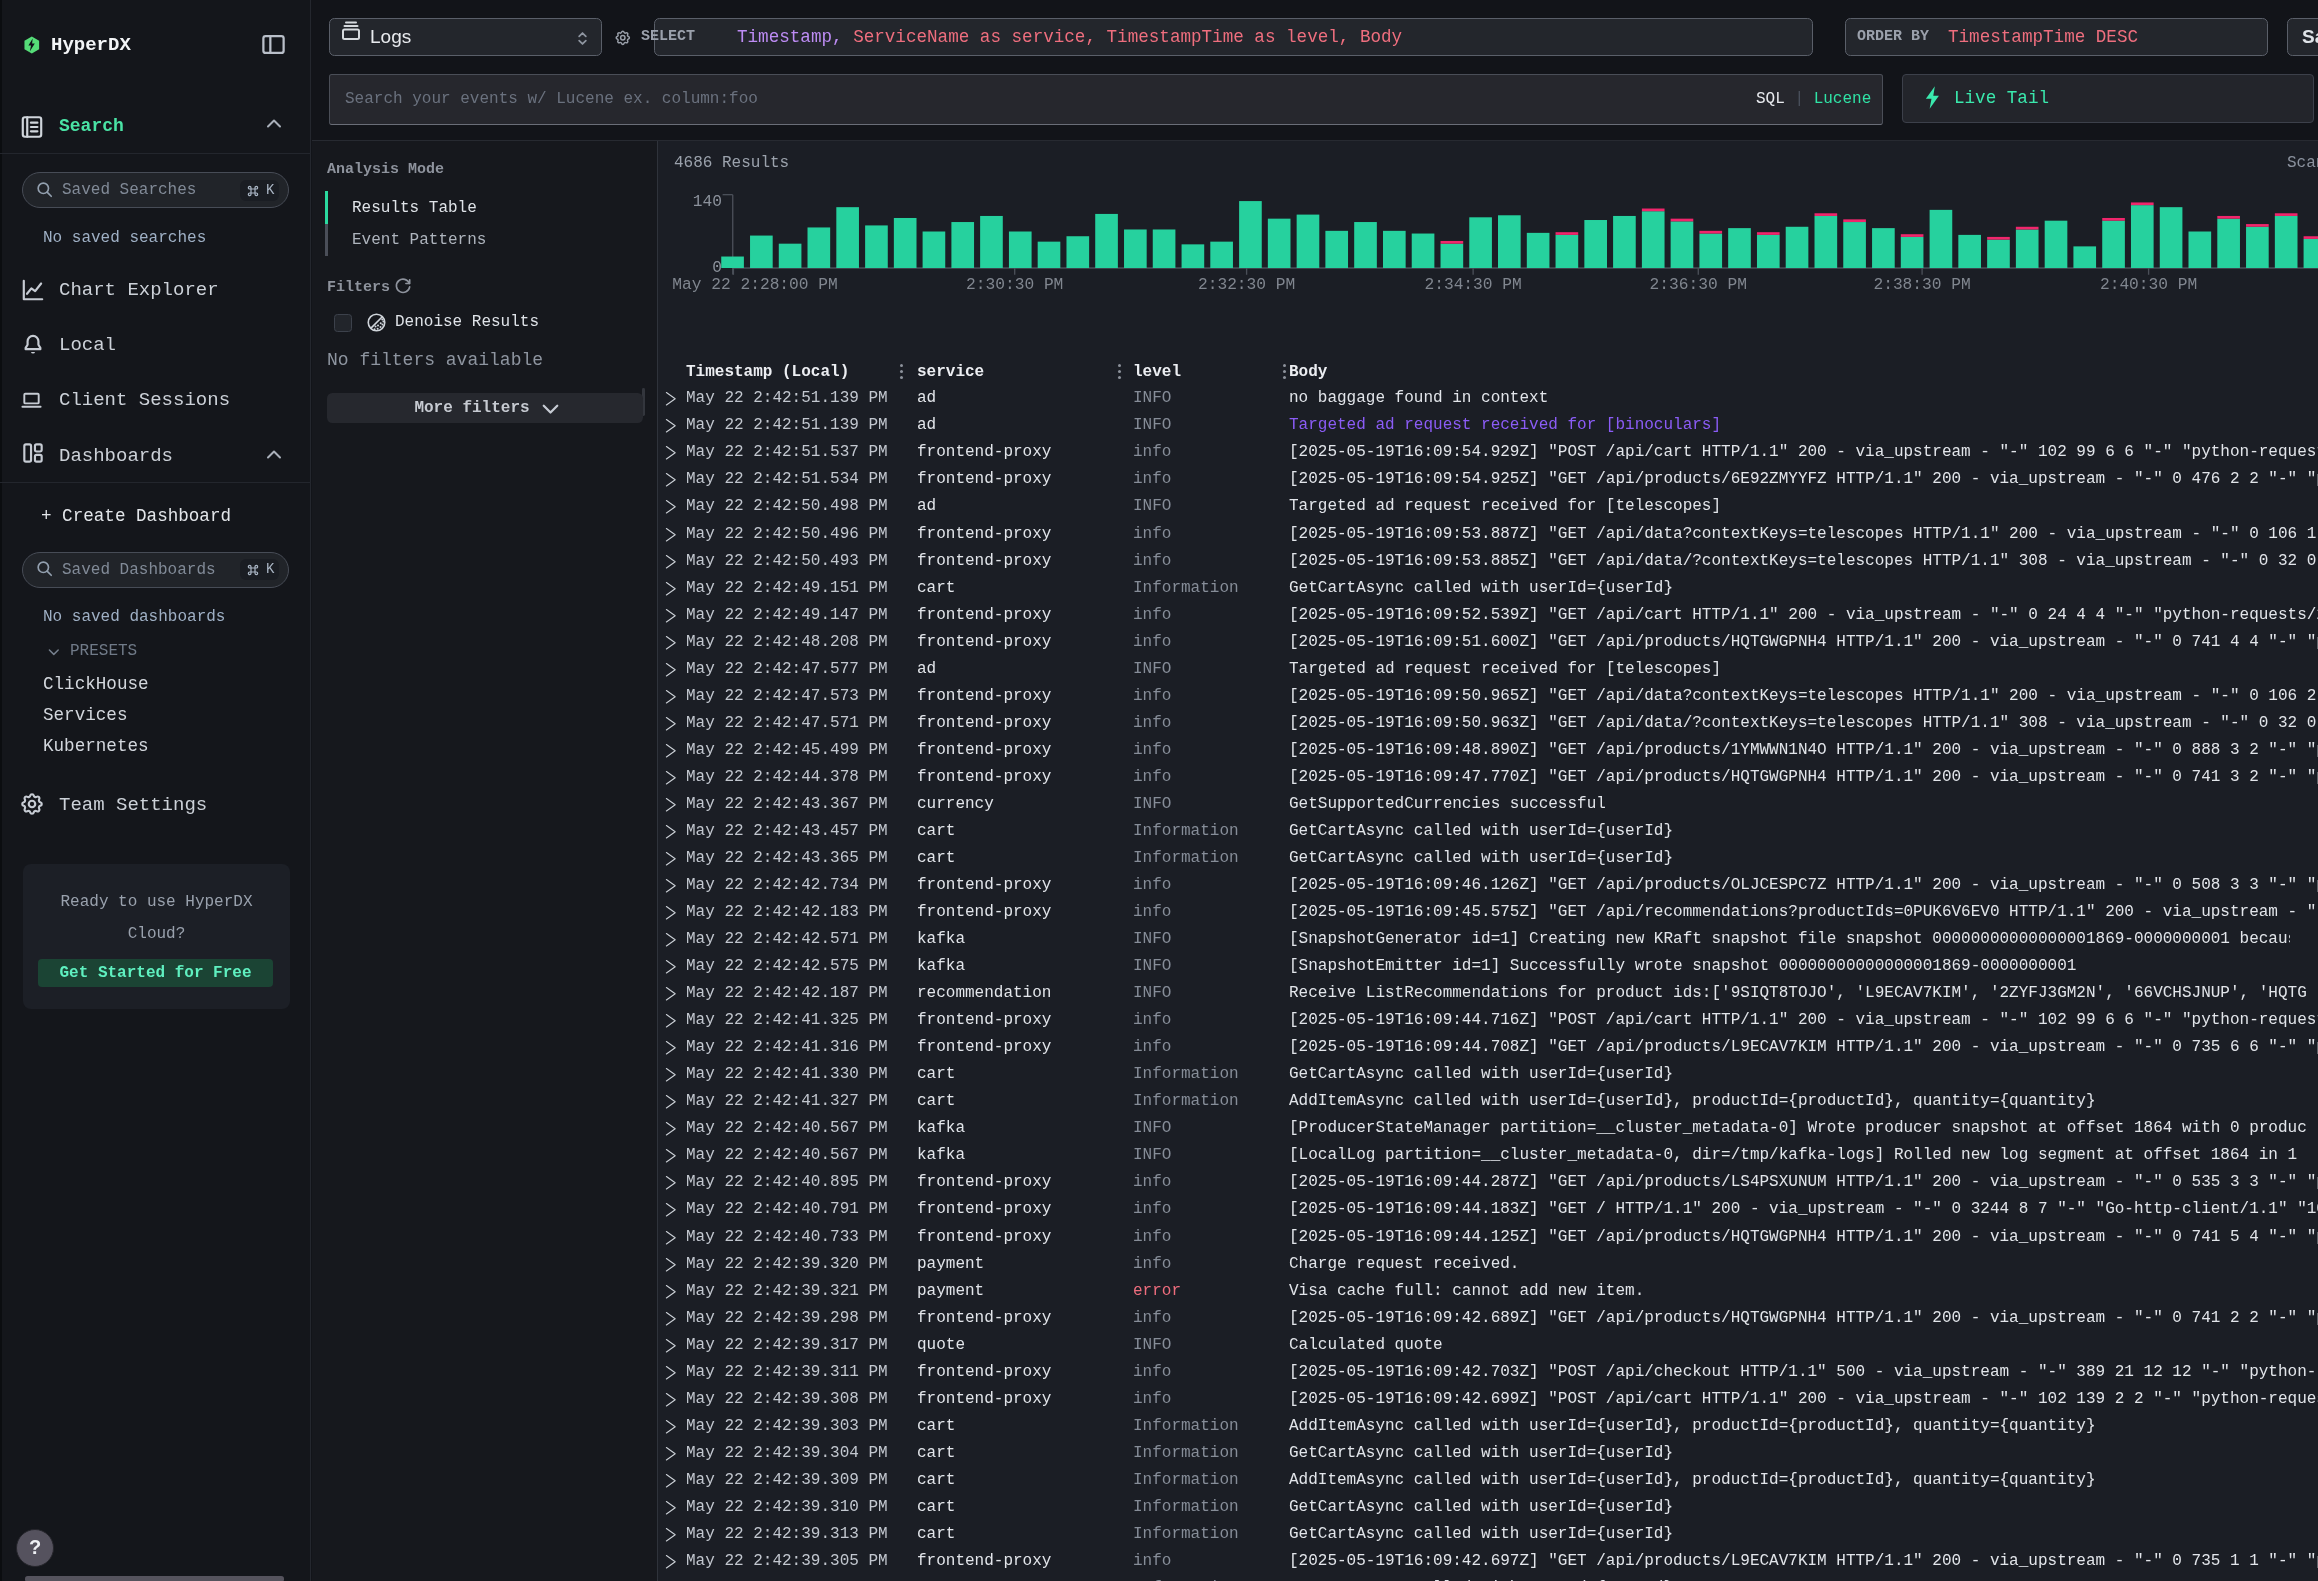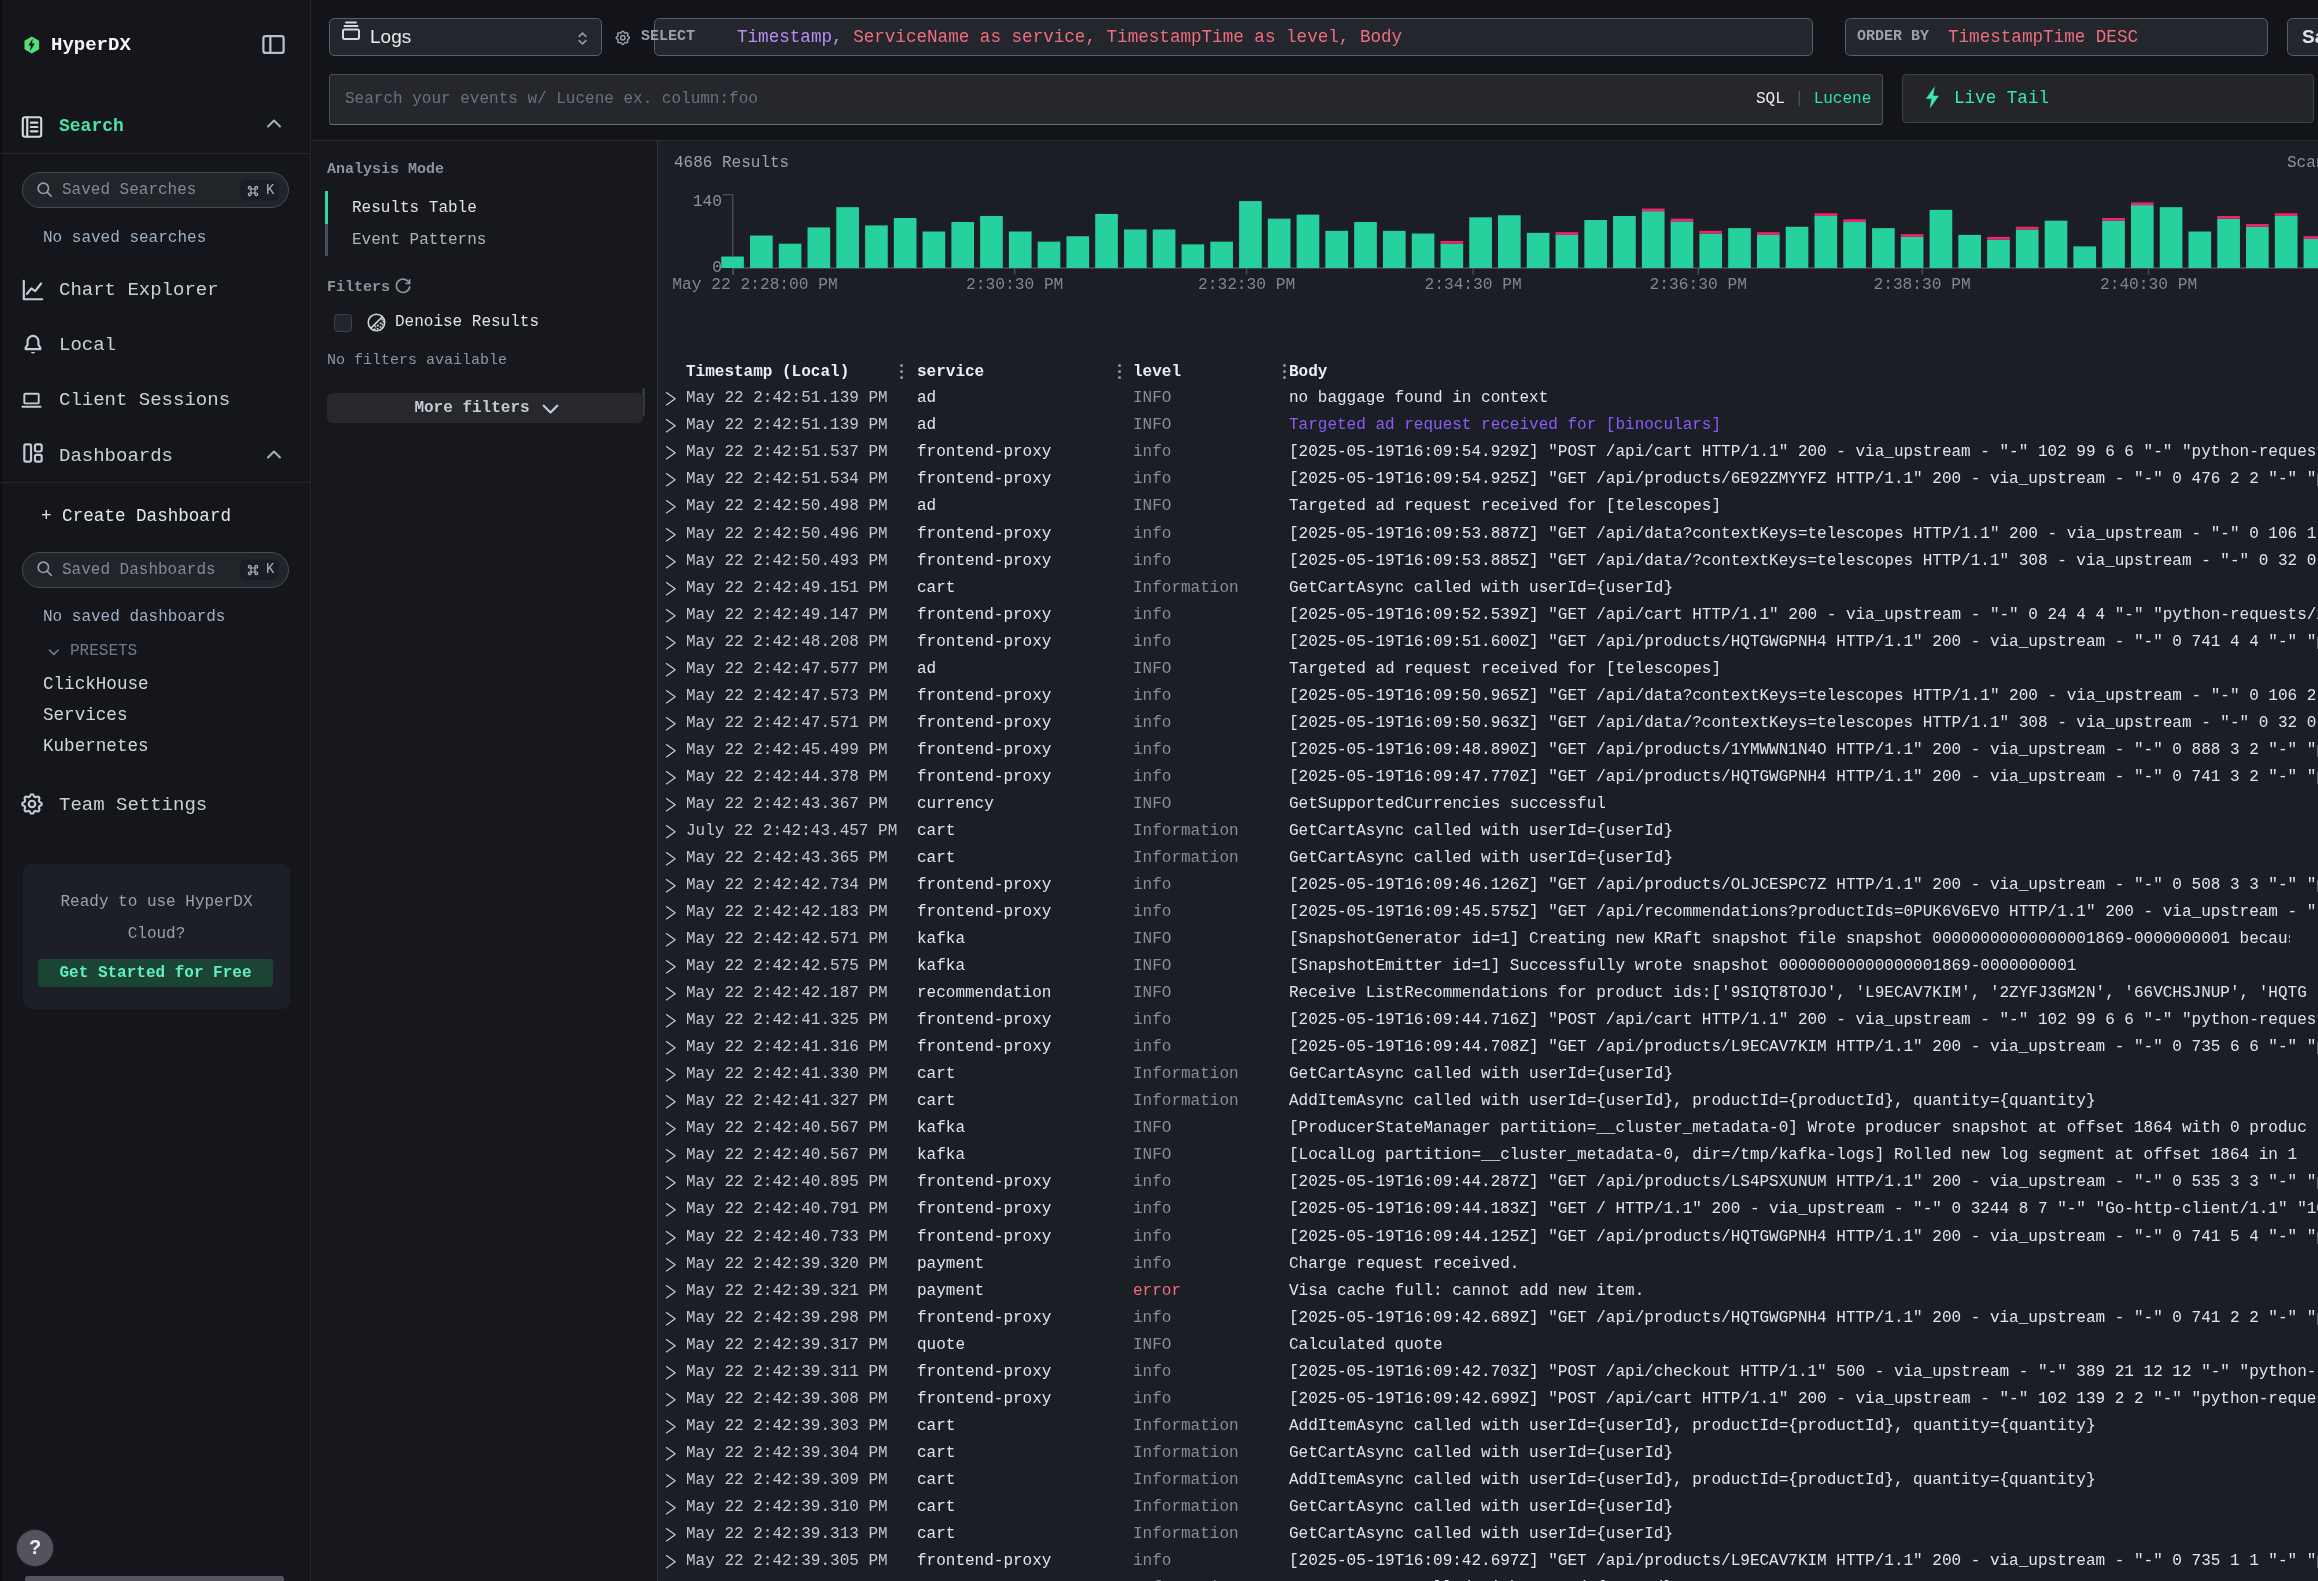--- a/index.html
+++ b/index.html
@@ -189,21 +189,21 @@
       <circle cx="16.2" cy="16.8" r="1.05"></circle>
       <circle cx="18.2" cy="14.2" r="1.05"></circle>
       <circle cx="19.2" cy="11" r="1.05"></circle>
       <circle cx="13.6" cy="15.2" r="1.05"></circle>
       <circle cx="16.4" cy="12.8" r="1.05"></circle>
       <circle cx="11" cy="16.2" r="1.05"></circle>
       <circle cx="18" cy="8.8" r="1.05"></circle>
     </g>
   </svg>
 <div style="left:395px;top:311px;height:23px;line-height:23px;font-size:16px;color:#dfe3e8">Denoise Results</div>
-<div style="left:327px;top:349px;height:23px;line-height:23px;font-size:15px;color:#8e95a0">No filters available</div>
+<div style="left:327px;top:349px;height:23px;line-height:23px;font-size:18px;color:#8e95a0">No filters available</div>
 <div style="left:327px;top:393px;width:316px;height:30px;background:#26282e;border-radius:5.4px"></div>
 <div style="left:364px;top:393px;height:30px;line-height:30px;font-size:16px"><span style="display:inline-block;width:216px;text-align:center;font-weight:bold;color:#c6cad1">More filters</span></div>
 <svg width="27" height="27" viewBox="0 0 24 24" fill="none" stroke-linecap="round" stroke-linejoin="round" style="position:absolute;left:537px;top:395px">
     <g stroke="#c6cbd3" stroke-width="2">
       <path d="M6 9.5l6 6 6-6"></path>
     </g>
   </svg>
 <div style="left:674px;top:152px;height:23px;line-height:23px;font-size:16px;color:#9ba2ac">4686 Results</div>
 <div style="left:2287px;top:152px;width:32px;height:23px;overflow:hidden;line-height:23px;font-size:16px;color:#8b929e">Scanned Rows: 4,686</div>
 <svg width="1662" height="112" viewBox="0 0 2458 165" style="position:absolute;left:657px;top:187px">
@@ -387,21 +387,21 @@
     </svg><span style="position:absolute;left:686px;color:#c2c7cf">May 22 2:42:44.378 PM</span><span style="position:absolute;left:917px;color:#e2e5ea">frontend-proxy</span><span style="position:absolute;left:1133px;color:#868d98">info</span><span style="position:absolute;left:1289px;color:#e2e5ea">[2025-05-19T16:09:47.770Z] "GET /api/products/HQTGWGPNH4 HTTP/1.1" 200 - via_upstream - "-" 0 741 3 2 "-" "python-r</span></div>
 <div style="left:0;top:791px;width:2319px;height:27px;line-height:27px;font-size:16px;overflow:hidden"><svg width="17.6" height="17.6" viewBox="0 0 24 24" fill="none" stroke-linecap="round" stroke-linejoin="round" style="position:absolute;left:662px;top:5.4px">
       <g stroke="#ccd1d7" stroke-width="1.5">
         <path d="M6 3.5l12 8.5-12 8.5"></path>
       </g>
     </svg><span style="position:absolute;left:686px;color:#c2c7cf">May 22 2:42:43.367 PM</span><span style="position:absolute;left:917px;color:#e2e5ea">currency</span><span style="position:absolute;left:1133px;color:#868d98">INFO</span><span style="position:absolute;left:1289px;color:#e2e5ea">GetSupportedCurrencies successful</span></div>
 <div style="left:0;top:818px;width:2319px;height:27px;line-height:27px;font-size:16px;overflow:hidden"><svg width="17.6" height="17.6" viewBox="0 0 24 24" fill="none" stroke-linecap="round" stroke-linejoin="round" style="position:absolute;left:662px;top:5.4px">
       <g stroke="#ccd1d7" stroke-width="1.5">
         <path d="M6 3.5l12 8.5-12 8.5"></path>
       </g>
-    </svg><span style="position:absolute;left:686px;color:#c2c7cf">July 22 2:42:43.457 PM</span><span style="position:absolute;left:917px;color:#e2e5ea">cart</span><span style="position:absolute;left:1133px;color:#868d98">Information</span><span style="position:absolute;left:1289px;color:#e2e5ea">GetCartAsync called with userId={userId}</span></div>
+    </svg><span style="position:absolute;left:686px;color:#c2c7cf">May 22 2:42:43.457 PM</span><span style="position:absolute;left:917px;color:#e2e5ea">cart</span><span style="position:absolute;left:1133px;color:#868d98">Information</span><span style="position:absolute;left:1289px;color:#e2e5ea">GetCartAsync called with userId={userId}</span></div>
 <div style="left:0;top:845px;width:2319px;height:27px;line-height:27px;font-size:16px;overflow:hidden"><svg width="17.6" height="17.6" viewBox="0 0 24 24" fill="none" stroke-linecap="round" stroke-linejoin="round" style="position:absolute;left:662px;top:5.4px">
       <g stroke="#ccd1d7" stroke-width="1.5">
         <path d="M6 3.5l12 8.5-12 8.5"></path>
       </g>
     </svg><span style="position:absolute;left:686px;color:#c2c7cf">May 22 2:42:43.365 PM</span><span style="position:absolute;left:917px;color:#e2e5ea">cart</span><span style="position:absolute;left:1133px;color:#868d98">Information</span><span style="position:absolute;left:1289px;color:#e2e5ea">GetCartAsync called with userId={userId}</span></div>
 <div style="left:0;top:872px;width:2319px;height:27px;line-height:27px;font-size:16px;overflow:hidden"><svg width="17.6" height="17.6" viewBox="0 0 24 24" fill="none" stroke-linecap="round" stroke-linejoin="round" style="position:absolute;left:662px;top:5.4px">
       <g stroke="#ccd1d7" stroke-width="1.5">
         <path d="M6 3.5l12 8.5-12 8.5"></path>
       </g>
     </svg><span style="position:absolute;left:686px;color:#c2c7cf">May 22 2:42:42.734 PM</span><span style="position:absolute;left:917px;color:#e2e5ea">frontend-proxy</span><span style="position:absolute;left:1133px;color:#868d98">info</span><span style="position:absolute;left:1289px;color:#e2e5ea">[2025-05-19T16:09:46.126Z] "GET /api/products/OLJCESPC7Z HTTP/1.1" 200 - via_upstream - "-" 0 508 3 3 "-" "python-r</span></div>

